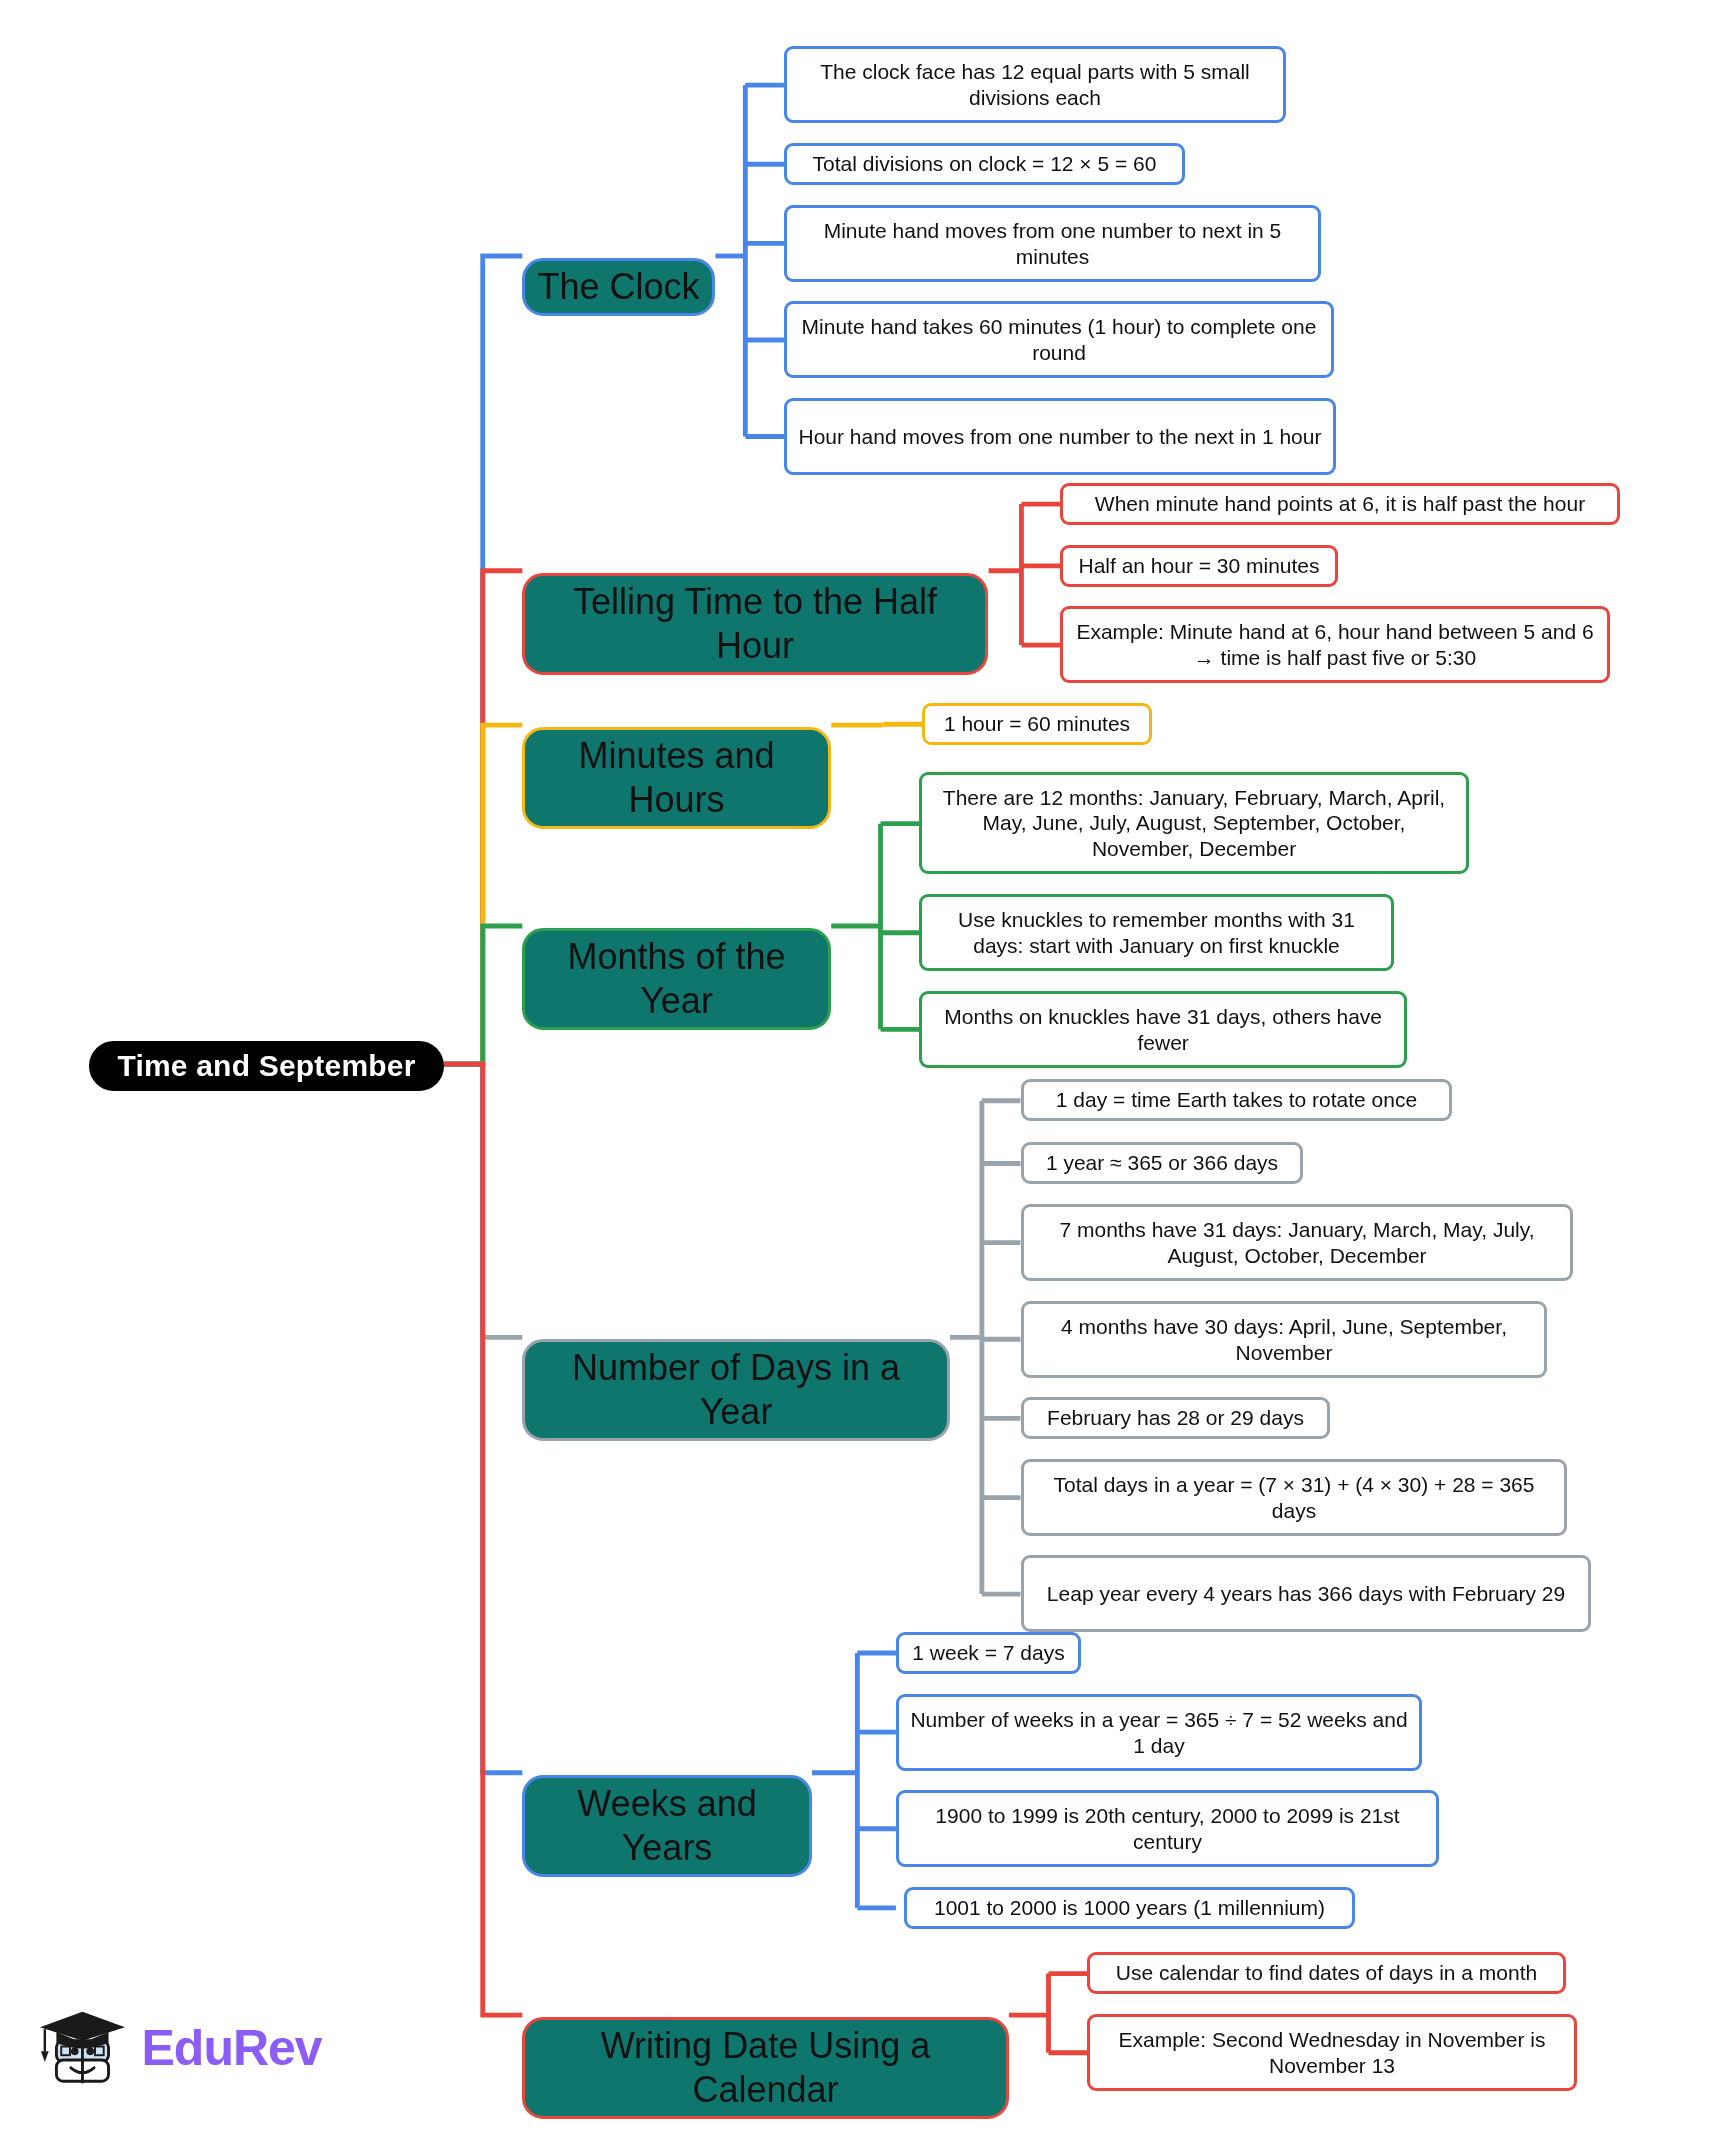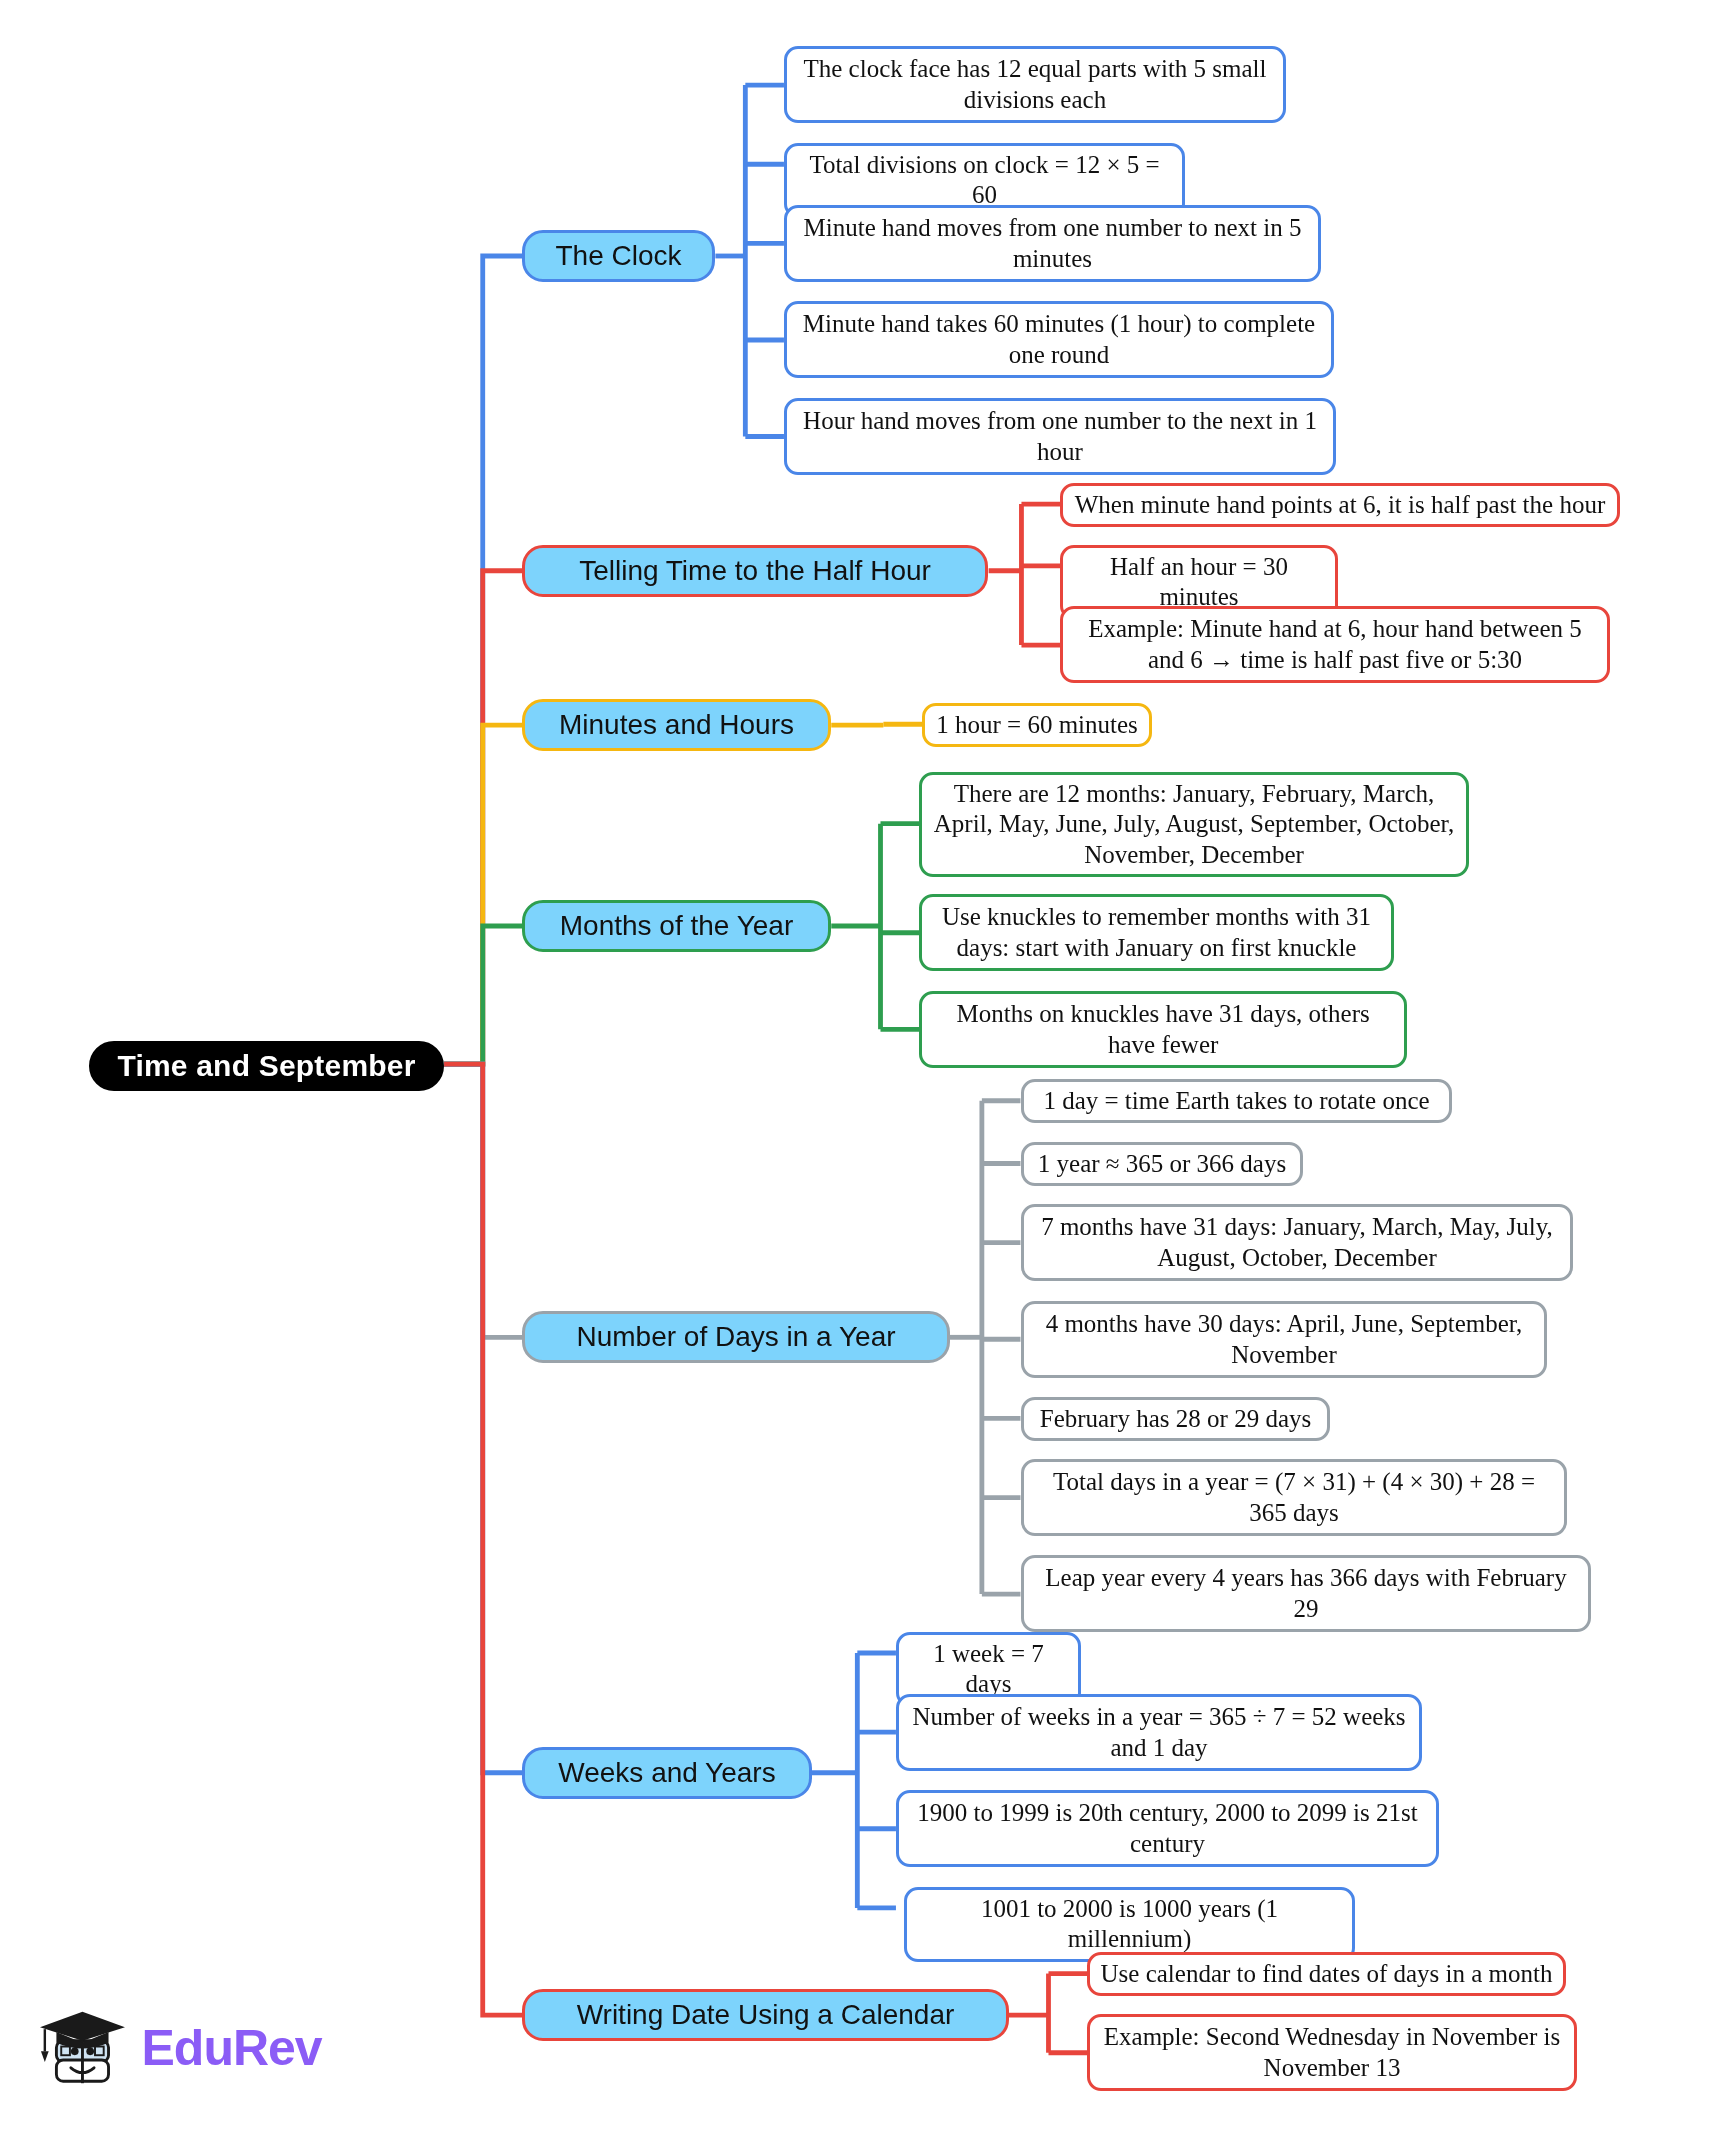--- a/index.html
+++ b/index.html
@@ -40,28 +40,28 @@
   .node.root {
     background: #000000;
     border-color: #000000;
     color: #ffffff;
     font-weight: bold;
     font-size: 30px;
     border-radius: 25px;
     letter-spacing: 0.2px;
   }
   .node.branch {
-    font-size: 28px;
+    font-size: 36px;
     border-radius: 21px;
-    background: #7dd3fc;
+    background: #0f766e;
+    margin-top: 28px;
   }
   .node.leaf {
-    font-size: 25px;
-    border-radius: 14px;
-    font-family: Liberation Serif, serif;
+    font-size: 21px;
+    border-radius: 9px;
   }
   .logo {
     position: absolute;
     display: flex;
     align-items: center;
     gap: 13.5px;
   }
   .logo-text {
     font-family: "Liberation Sans", sans-serif;
     font-size: 50px;

